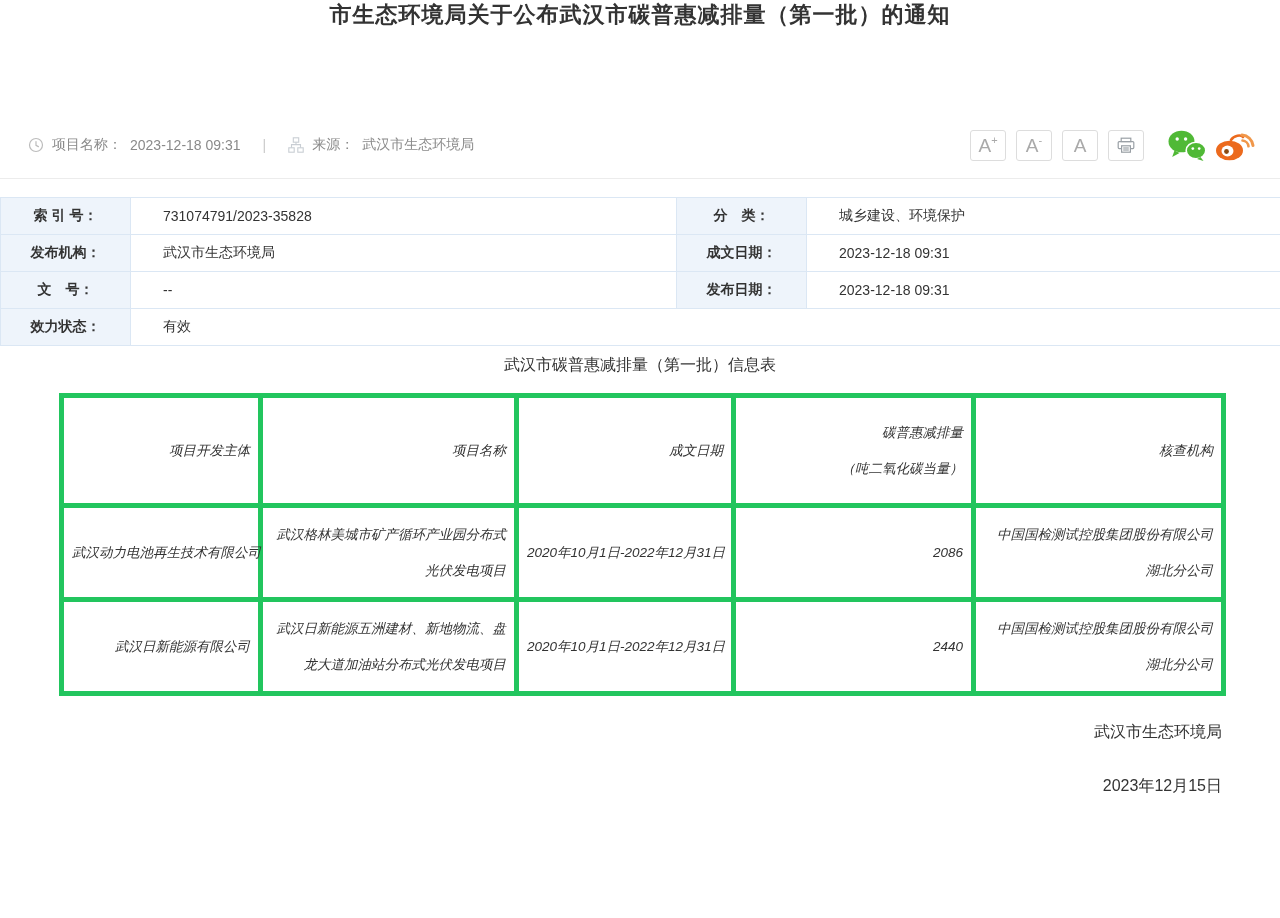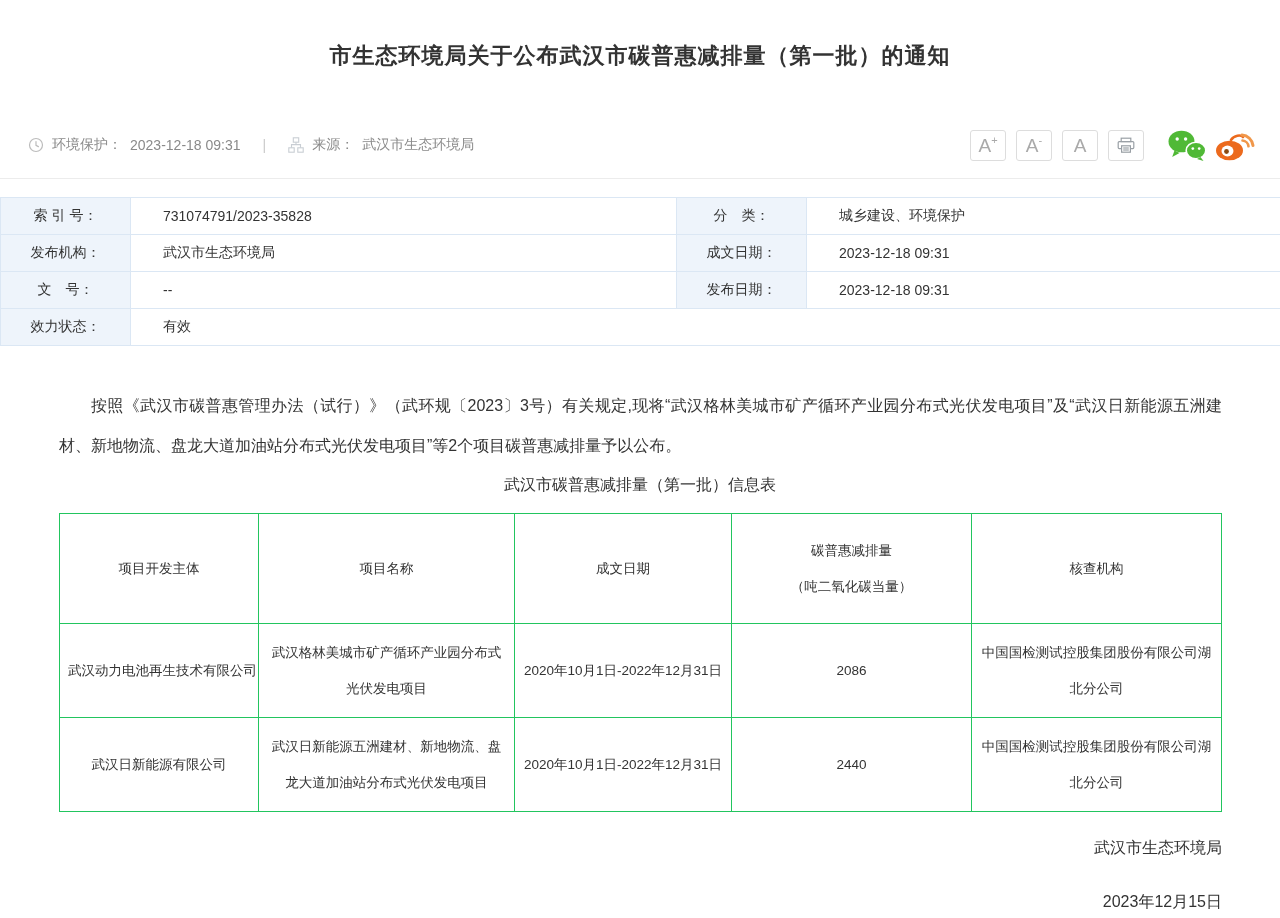--- a/index.html
+++ b/index.html
@@ -1,51 +1,51 @@
 <!DOCTYPE html>
 <html><head>
 <meta charset="utf-8">
 <style>
   * { margin:0; padding:0; box-sizing:border-box; }
   html,body { background:#fff; width:1280px; font-family:"Liberation Sans","DejaVu Sans",sans-serif; color:#333; }
 
   .page { width:1280px; min-height:918px; background:#fff; overflow:hidden; }
 
   
-  .title-bar { height:112px; display:flex; align-items:center; justify-content:center; }
+  .title-bar { height:112px; display:flex; justify-content:center; }
   .doc-title { font-size:22px; font-weight:bold; color:#333; letter-spacing:1px; }
 
   
   .meta-bar { height:67px; display:flex; align-items:center; justify-content:space-between; padding:0 26px 0 28px; border-bottom:1px solid #ececec; }
   .meta-left { display:flex; align-items:center; gap:8px; font-size:14px; color:#8a8a8a; }
   .meta-left .sep { margin:0 14px; color:#c9c9c9; }
   .meta-right { display:flex; align-items:center; gap:10px; }
   .font-btn { width:36px; height:31px; border:1px solid #ddd; border-radius:3px; background:#fff;
               color:#a9a9a9; font-size:19px; font-family:"Liberation Sans","DejaVu Sans",sans-serif;
               display:flex; align-items:center; justify-content:center; cursor:pointer; line-height:1; }
   .font-btn sup { font-size:11px; position:relative; top:-5px; left:0px; }
   .icon-btn { width:36px; height:31px; border:1px solid #ddd; border-radius:3px; background:#fff;
               display:flex; align-items:center; justify-content:center; cursor:pointer; }
   .share { width:38px; height:32px; display:flex; align-items:center; justify-content:center; cursor:pointer; }
   .share.wechat { margin-left:14px; }
 
   
   .info-table { width:100%; border-collapse:collapse; table-layout:fixed; margin-top:18px; font-size:14px; }
   .info-table td { border:1px solid #dbe7f4; height:37px; vertical-align:middle; }
-  .info-table td.lbl { background:#eef4fb; font-weight:normal; text-align:center; color:#333; }
+  .info-table td.lbl { background:#eef4fb; font-weight:bold; text-align:center; color:#333; }
   .info-table td.val { padding-left:32px; color:#333; background:#fff; }
 
   
   .notice-paragraph { margin:40px 58px 0 59px; font-size:16px; line-height:40px; text-indent:2em; color:#333; text-align:justify; }
   .table-caption { margin-top:9px; text-align:center; font-size:16px; color:#333; }
 
   
   .data-table { margin:17px 0 0 59px; width:1162px; border-collapse:collapse; table-layout:fixed;
                 font-size:13.5px; color:#333; }
-  .data-table td { border:1px solid #22c55e; padding:6px 8px; vertical-align:middle; line-height:2.6; text-align:center; word-break:break-all; }
+  .data-table td { border:5px solid #22c55e; padding:6px 8px; vertical-align:middle; line-height:2.6; text-align:right; word-break:break-all;font-style:italic; }
   .data-table tr.head td { height:110px; }
   .data-table tr.row td { height:94px; }
   .data-table .nowrap { white-space:nowrap; }
   .data-table .unit-line { display:block; }
 
   
   .sign-block { margin:26px 58px 0 0; text-align:right; font-size:16px; color:#333; }
   .sign-date  { margin:33px 58px 20px 4px; text-align:right; font-size:16px; color:#333; }
 
   svg { display:block; }
@@ -60,21 +60,21 @@
   </div>
 
   <div class="meta-bar">
     <div class="meta-left">
       <span>
         <svg width="16" height="16" viewBox="0 0 16 16" fill="none" stroke="#bcbcbc" stroke-width="1.2">
           <circle cx="8" cy="8" r="6.5"></circle>
             <path d="M8 4.6V8.3L10.4 9.6" stroke-linecap="round"></path>
         </svg>
       </span>
-      <span>环境保护：</span>
+      <span>项目名称：</span>
       <span>2023-12-18 09:31</span>
       <span class="sep">|</span>
       <span>
         <svg width="16" height="16" viewBox="0 0 16 16" fill="none" stroke="#c9ced4" stroke-width="1.1">
           <rect x="5.3" y="0.8" width="5.4" height="4.4"></rect>
           <rect x="0.8" y="10.8" width="5.4" height="4.4"></rect>
           <rect x="9.8" y="10.8" width="5.4" height="4.4"></rect>
           <path d="M8 5.2v2.4M3.5 10.8V7.6h9v3.2"></path>
         </svg>
       </span>
@@ -161,21 +161,20 @@
       <td class="lbl">发布日期：</td>
       <td class="val">2023-12-18 09:31</td>
     </tr>
     <tr>
       <td class="lbl">效力状态：</td>
       <td class="val" colspan="3">有效</td>
     </tr>
   </tbody>
     </table>
 
-  <p class="notice-paragraph">按照《武汉市碳普惠管理办法（试行）》（武环规〔2023〕3号）有关规定,现将“武汉格林美城市矿产循环产业园分布式光伏发电项目”及“武汉日新能源五洲建材、新地物流、盘龙大道加油站分布式光伏发电项目”等2个项目碳普惠减排量予以公布。</p>
 
   <div class="table-caption">武汉市碳普惠减排量（第一批）信息表</div>
 
   <table class="data-table">
     <colgroup>
       <col style="width:199px">
         <col style="width:256px">
         <col style="width:217px">
         <col style="width:240px">
         <col style="width:250px">

